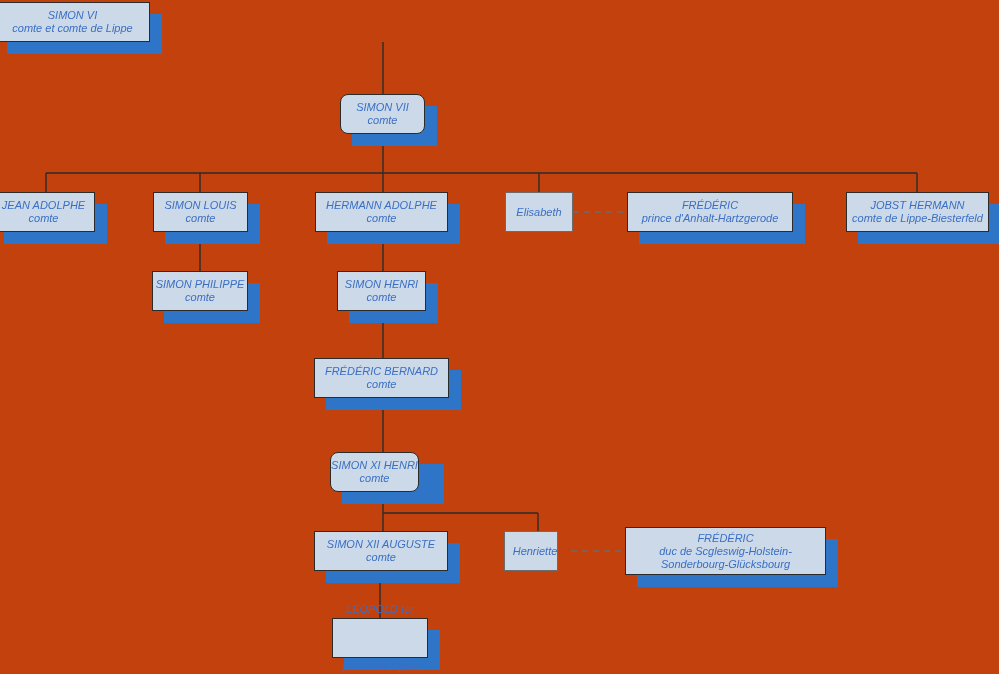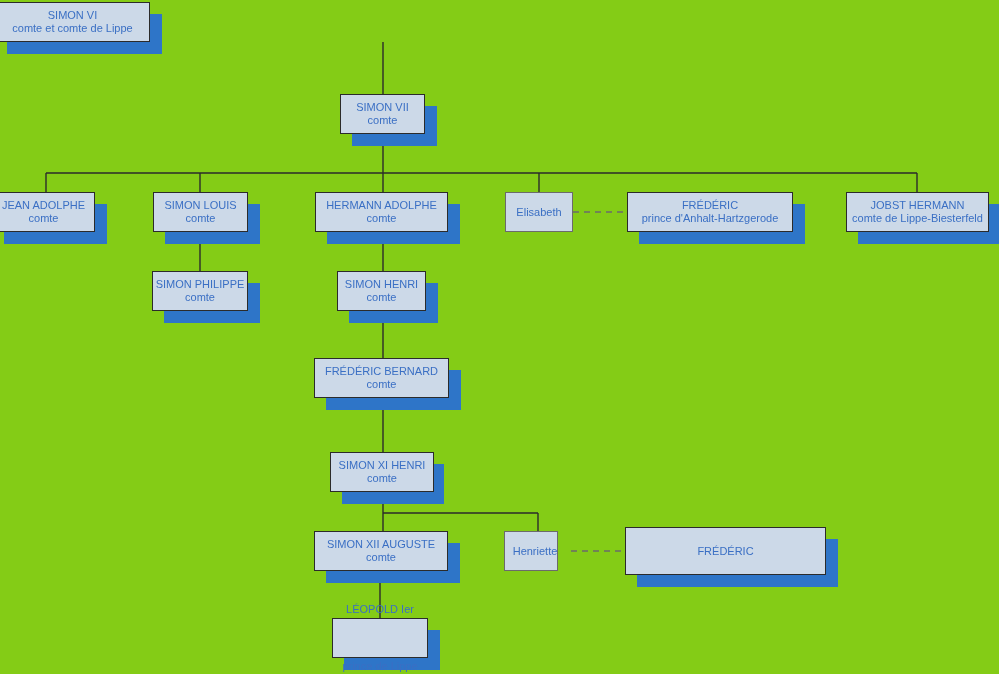--- a/index.html
+++ b/index.html
@@ -5,23 +5,24 @@
 <style>
   html, body {
     margin: 0;
     padding: 0;
     background: #ffffff;
   }
   #canvas {
     position: relative;
     width: 999px;
     height: 674px;
-    background: #84cc16;
+    background: #c2410c;
     overflow: hidden;
     font-family: "Liberation Sans", sans-serif;
+    font-style: italic;
   }
   
   #links {
     position: absolute;
     left: 0;
     top: 0;
     width: 999px;
     height: 674px;
     pointer-events: none;
   }
@@ -103,21 +104,21 @@
     </g>
   </svg>
 
   <div id="nodes">
       <div class="shadow" style="left: 7px; top: 14px; width: 155px; height: 40px;"></div>
       <div class="node" style="left: -5px; top: 2px; width: 155px; height: 40px;">
         <span class="name">SIMON VI</span>
         <span class="title">comte et comte de Lippe</span>
       </div>
       <div class="shadow" style="left: 352px; top: 106px; width: 85px; height: 40px;"></div>
-      <div class="node" style="left: 340px; top: 94px; width: 85px; height: 40px;">
+      <div class="node" style="left: 340px; top: 94px; width: 85px; height: 40px; border-radius: 8px;">
         <span class="name">SIMON VII</span>
         <span class="title">comte</span>
       </div>
       <div class="shadow" style="left: 4px; top: 204px; width: 103px; height: 40px;"></div>
       <div class="node" style="left: -8px; top: 192px; width: 103px; height: 40px;">
         <span class="name">JEAN ADOLPHE</span>
         <span class="title">comte</span>
       </div>
       <div class="shadow" style="left: 165px; top: 204px; width: 95px; height: 40px;"></div>
       <div class="node" style="left: 153px; top: 192px; width: 95px; height: 40px;">
@@ -151,35 +152,36 @@
       <div class="node" style="left: 337px; top: 271px; width: 89px; height: 40px;">
         <span class="name">SIMON HENRI</span>
         <span class="title">comte</span>
       </div>
       <div class="shadow" style="left: 326px; top: 370px; width: 135px; height: 40px;"></div>
       <div class="node" style="left: 314px; top: 358px; width: 135px; height: 40px;">
         <span class="name">FRÉDÉRIC BERNARD</span>
         <span class="title">comte</span>
       </div>
       <div class="shadow" style="left: 342px; top: 464px; width: 102px; height: 40px;"></div>
-      <div class="node" style="left: 330px; top: 452px; width: 104px; height: 40px;">
+      <div class="node" style="left: 330px; top: 452px; width: 89px; height: 40px; border-radius: 8px;">
         <span class="name">SIMON XI HENRI</span>
         <span class="title">comte</span>
       </div>
       <div class="shadow" style="left: 326px; top: 543px; width: 134px; height: 40px;"></div>
       <div class="node" style="left: 314px; top: 531px; width: 134px; height: 40px;">
         <span class="name">SIMON XII AUGUSTE</span>
         <span class="title">comte</span>
       </div>
       <div class="node spouse" style="left: 504px; top: 531px; width: 54px; height: 40px; padding-left: 8px;">
         <span class="name">Henriette</span>
       </div>
       <div class="shadow" style="left: 637px; top: 539px; width: 201px; height: 48px;"></div>
       <div class="node wrap" style="left: 625px; top: 527px; width: 201px; height: 48px;">
         <span class="name">FRÉDÉRIC</span>
+        <span class="title">duc de Scgleswig-Holstein-Sonderbourg-Glücksbourg</span>
       </div>
       <div class="shadow" style="left: 344px; top: 630px; width: 96px; height: 40px;"></div>
       <div class="node" style="left: 332px; top: 618px; width: 96px; height: 40px; gap: 44px;">
         <span class="name">LÉOPOLD Ier</span>
         <span class="title">prince de Lippe</span>
       </div>
     </div>
 
 </div>
 

